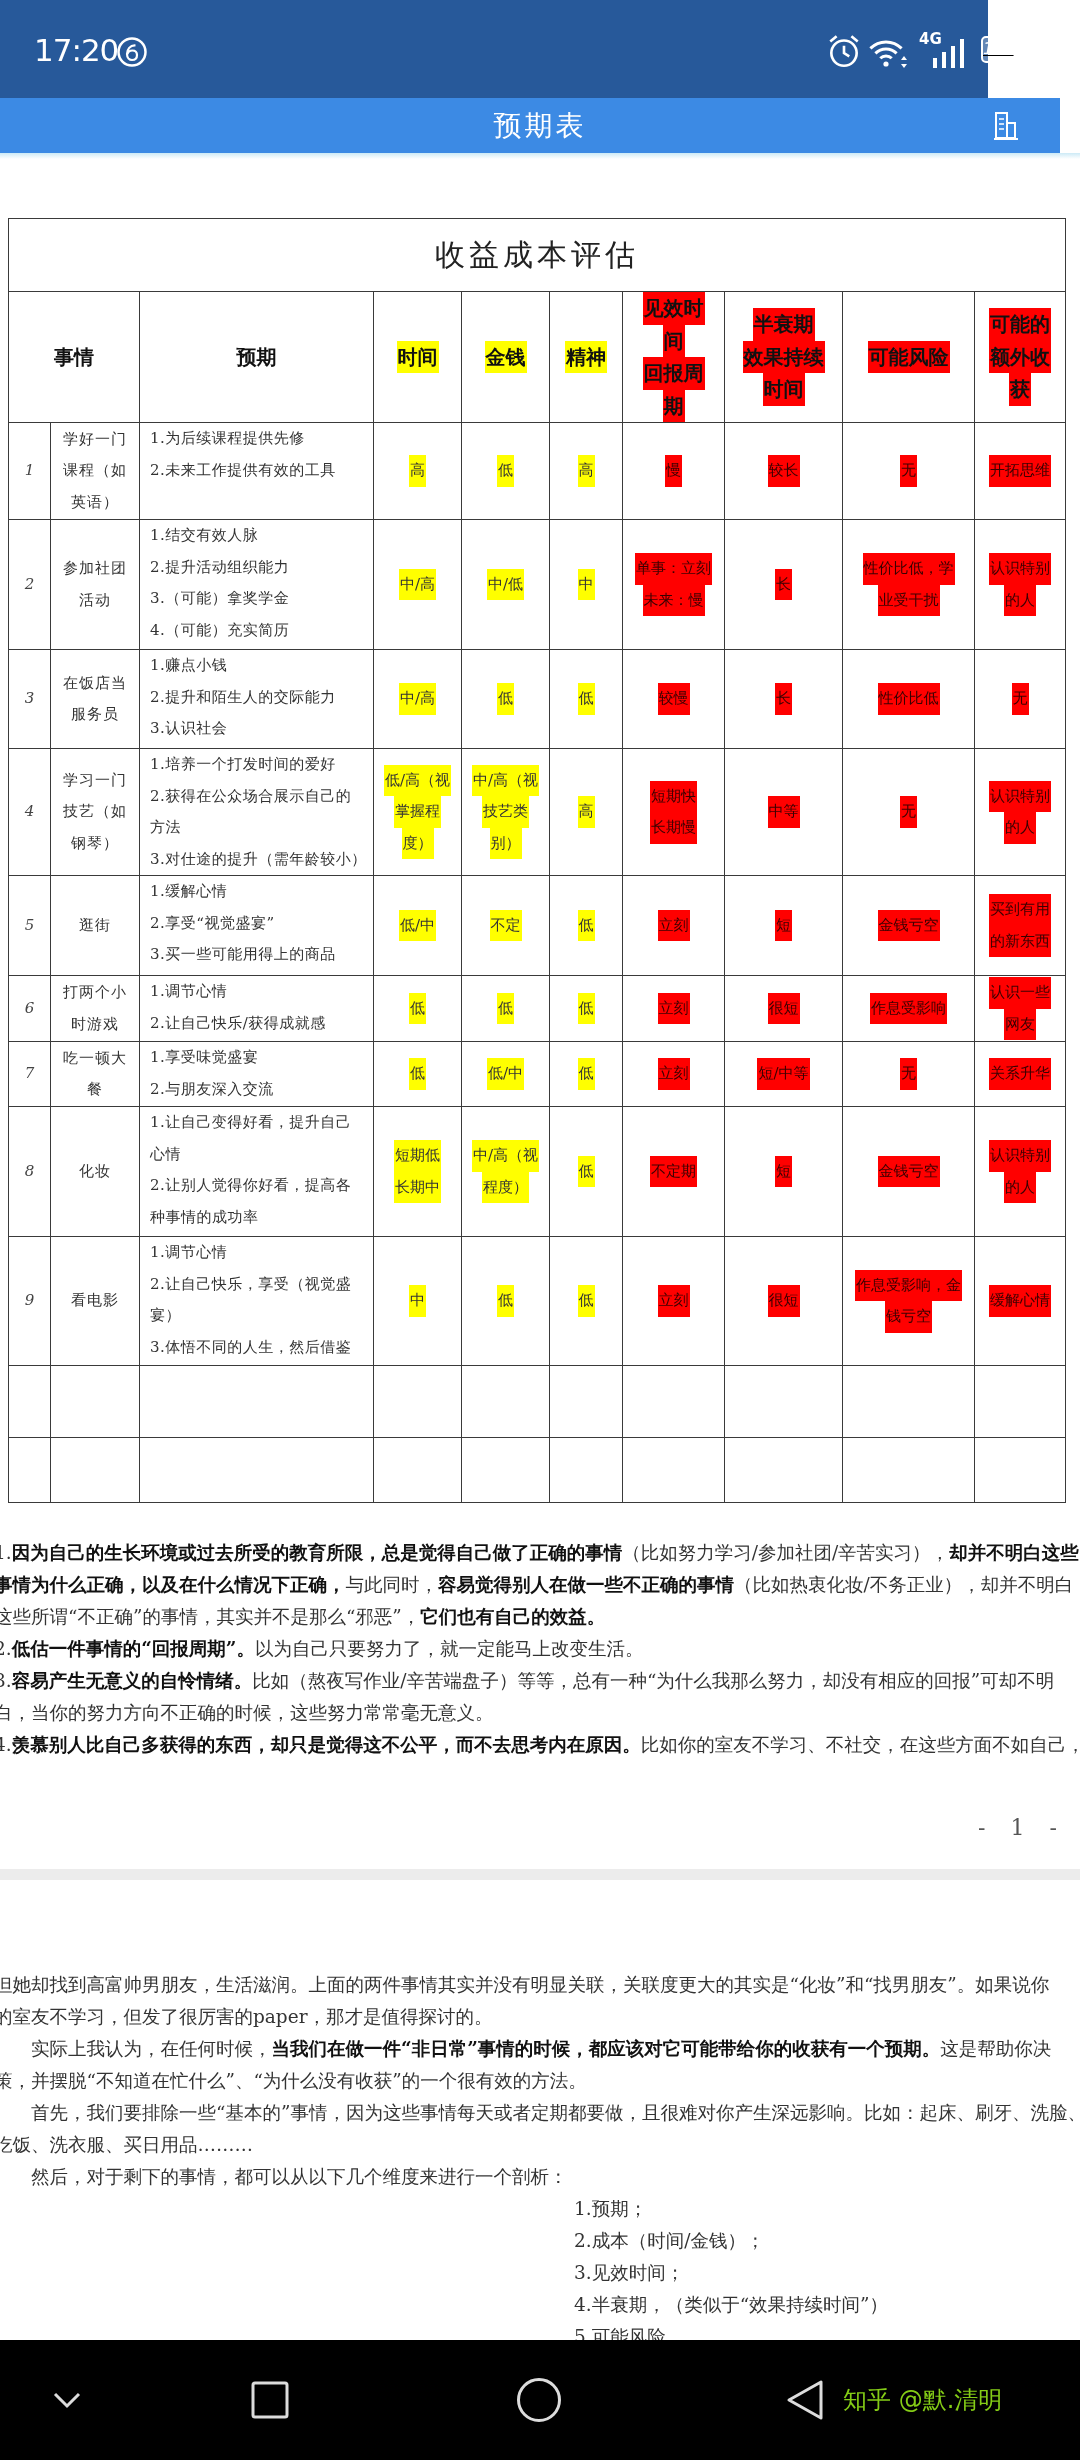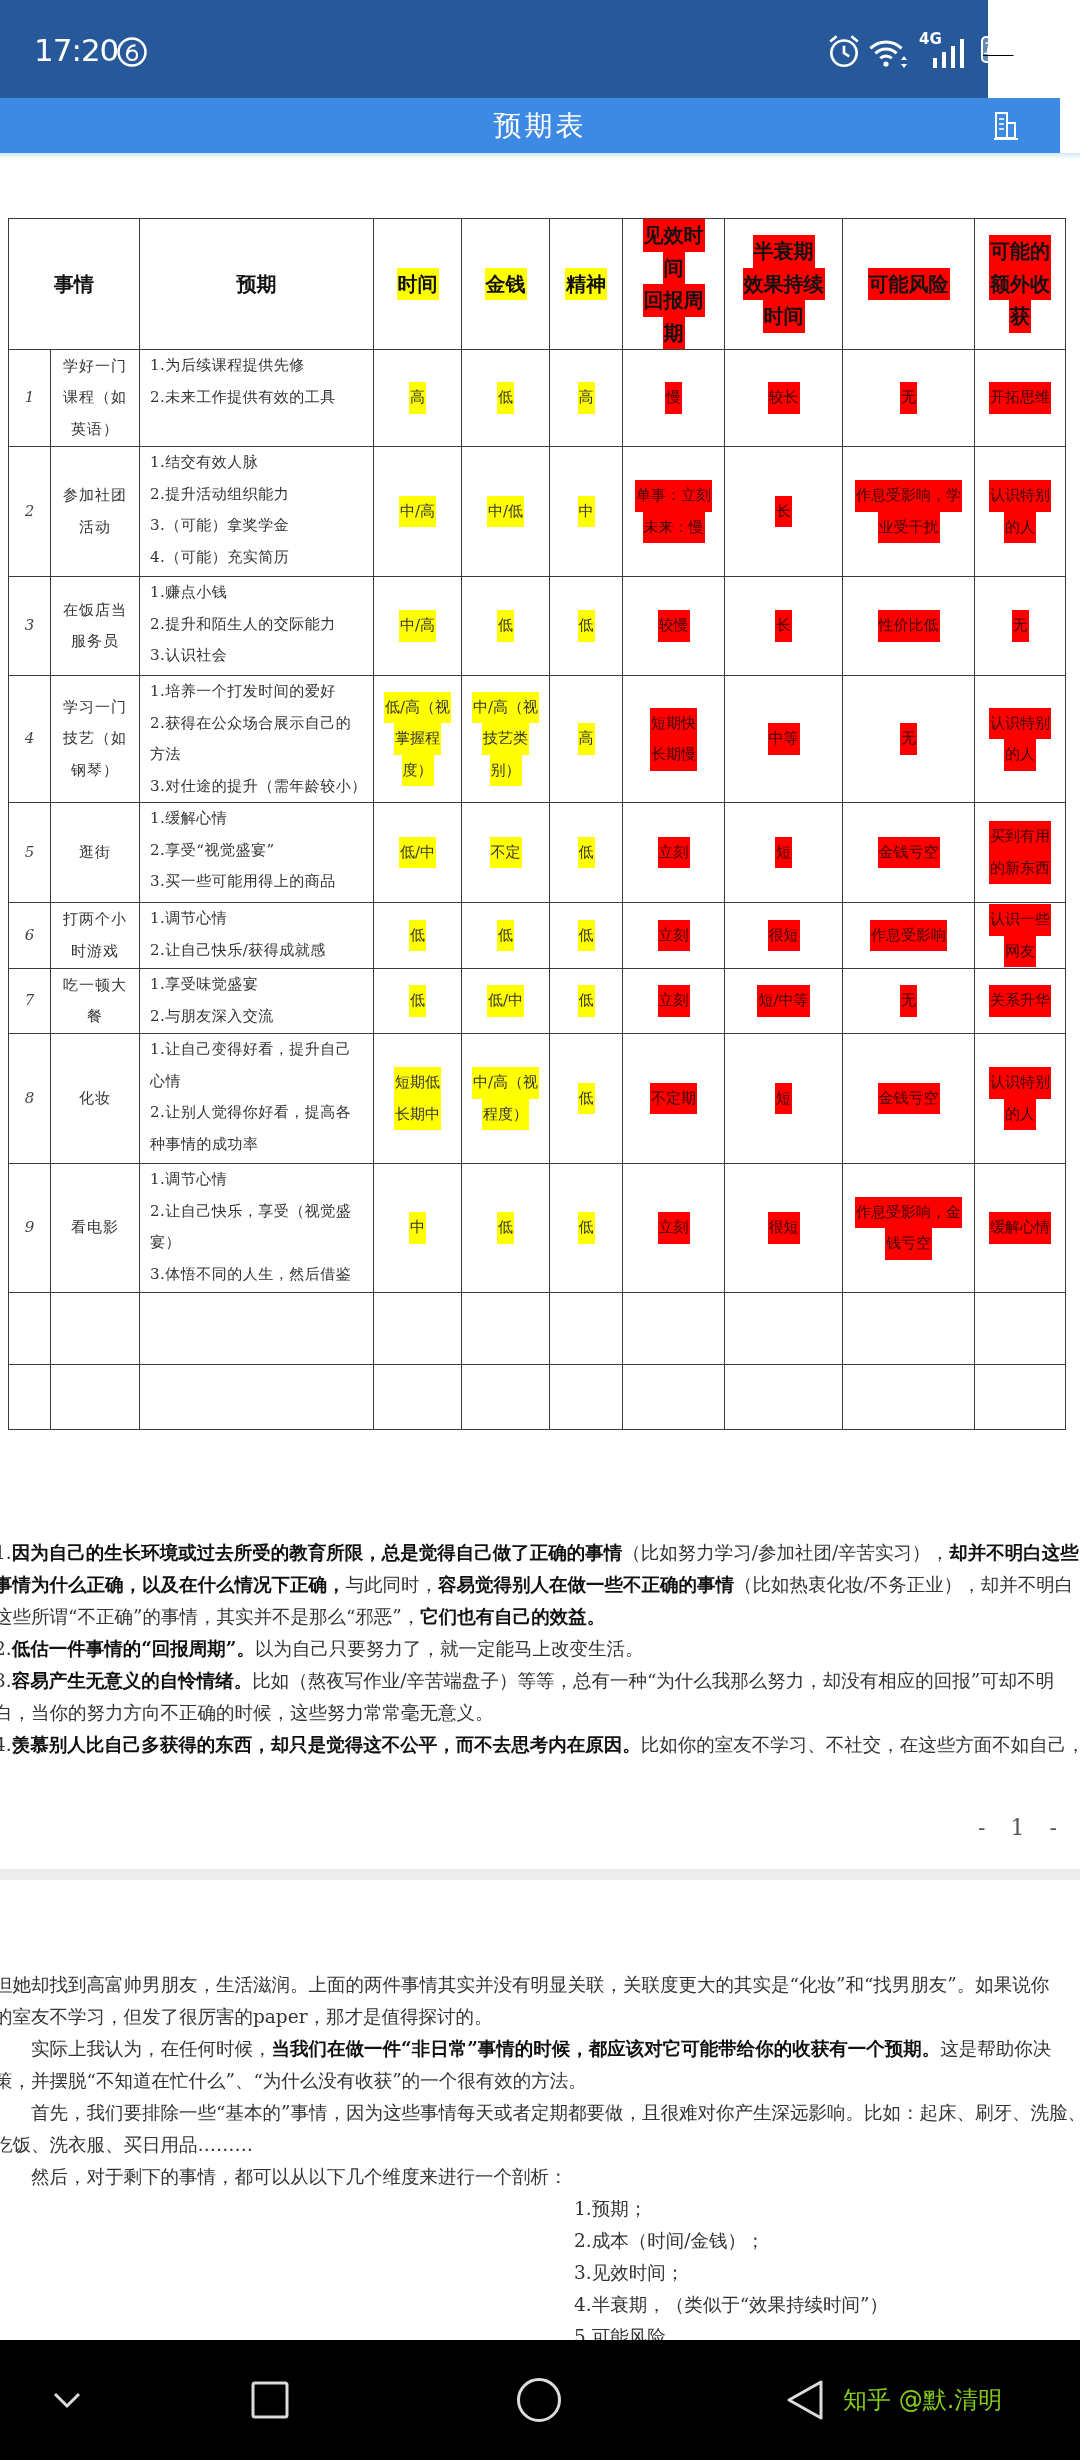--- a/index.html
+++ b/index.html
@@ -100,20 +100,23 @@
       <col style="width:234px">
       <col style="width:88px">
       <col style="width:88px">
     <col style="width:73px">
       <col style="width:102px">
       <col style="width:118px">
       <col style="width:132px">
       <col style="width:91px">
   </colgroup>
   <tbody>
+      <tr style="height:73px">
+    <td colspan="10" class="ttl">收益成本评估</td>
+  </tr>
   <tr class="hdr" style="height:131px">
     <td colspan="2">事情</td>
     <td>预期</td>
     <td>
           <div class="ln"><span class="hy">时间</span></div>
         </td>
     <td>
           <div class="ln"><span class="hy">金钱</span></div>
         </td>
     <td>
@@ -196,21 +199,21 @@
           <div class="ln"><span class="hy">中</span></div>
         </td>
     <td>
       <div class="ln"><span class="hr">单事：立刻</span></div>
       <div class="ln"><span class="hr">未来：慢</span></div>
     </td>
     <td>
           <div class="ln"><span class="hr">长</span></div>
         </td>
     <td>
-      <div class="ln"><span class="hr">作息受影响，学</span></div>
+      <div class="ln"><span class="hr">性价比低，学</span></div>
       <div class="ln"><span class="hr">业受干扰</span></div>
     </td>
     <td>
       <div class="ln"><span class="hr">认识特别</span></div>
       <div class="ln"><span class="hr">的人</span></div>
     </td>
   </tr>
 
   <tr style="height:99px">
     <td class="idx">3</td>

